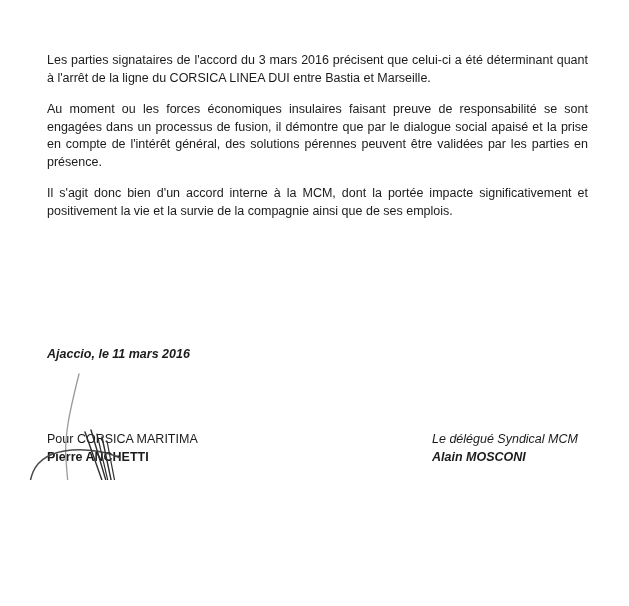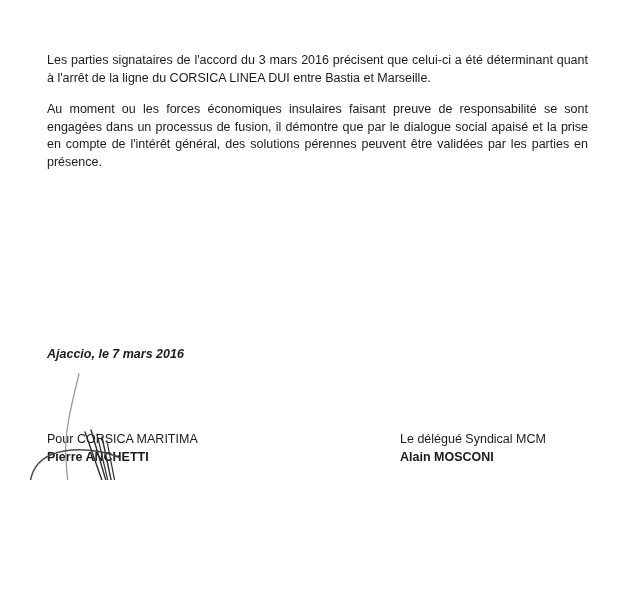--- a/index.html
+++ b/index.html
@@ -37,21 +37,21 @@
     font-style: italic;
     color: #1b1b1b;
   }
   .sig-block {
     position: absolute;
     top: 430px;
     font-size: 12.5px;
     line-height: 18px;
   }
   .sig-block.left  { left: 47px; }
-  .sig-block.right { left: 400px; }
+  .sig-block.right { left: 432px; font-style: italic; }
   .sig-name { font-weight: bold; }
   .handwritten-note {
     position: absolute;
     left: 401px;
     top: 556px;
     font-family: "DejaVu Serif", serif;
     font-style: italic;
     font-size: 16px;
     letter-spacing: 2px;
     color: #3f3f3f;
@@ -76,23 +76,24 @@
   }
 </style>
 </head>
 <body>
 
 <div class="page">
 
   <div class="body-text">
     <p>Les parties signataires de l'accord du 3 mars 2016 précisent que celui-ci a été déterminant quant à l'arrêt de la ligne du CORSICA LINEA DUI entre Bastia et Marseille.</p>
     <p>Au moment ou les forces économiques insulaires faisant preuve de responsabilité se sont engagées dans un processus de fusion, il démontre que par le dialogue social apaisé et la prise en compte de l'intérêt général, des solutions pérennes peuvent être validées par les parties en présence.</p>
+    <p>Il s'agit donc bien d'un accord interne à la MCM, dont la portée impacte significativement et positivement la vie et la survie de la compagnie ainsi que de ses emplois.</p>
   </div>
 
-  <div class="dateline">Ajaccio, le 7 mars 2016</div>
+  <div class="dateline">Ajaccio, le 11 mars 2016</div>
 
   <div class="sig-block left">
     <div class="sig-role">Pour CORSICA MARITIMA</div>
     <div class="sig-name">Pierre ANCHETTI</div>
   </div>
 
   <div class="sig-block right">
     <div class="sig-role">Le délégué Syndical MCM</div>
     <div class="sig-name">Alain MOSCONI</div>
   </div>

